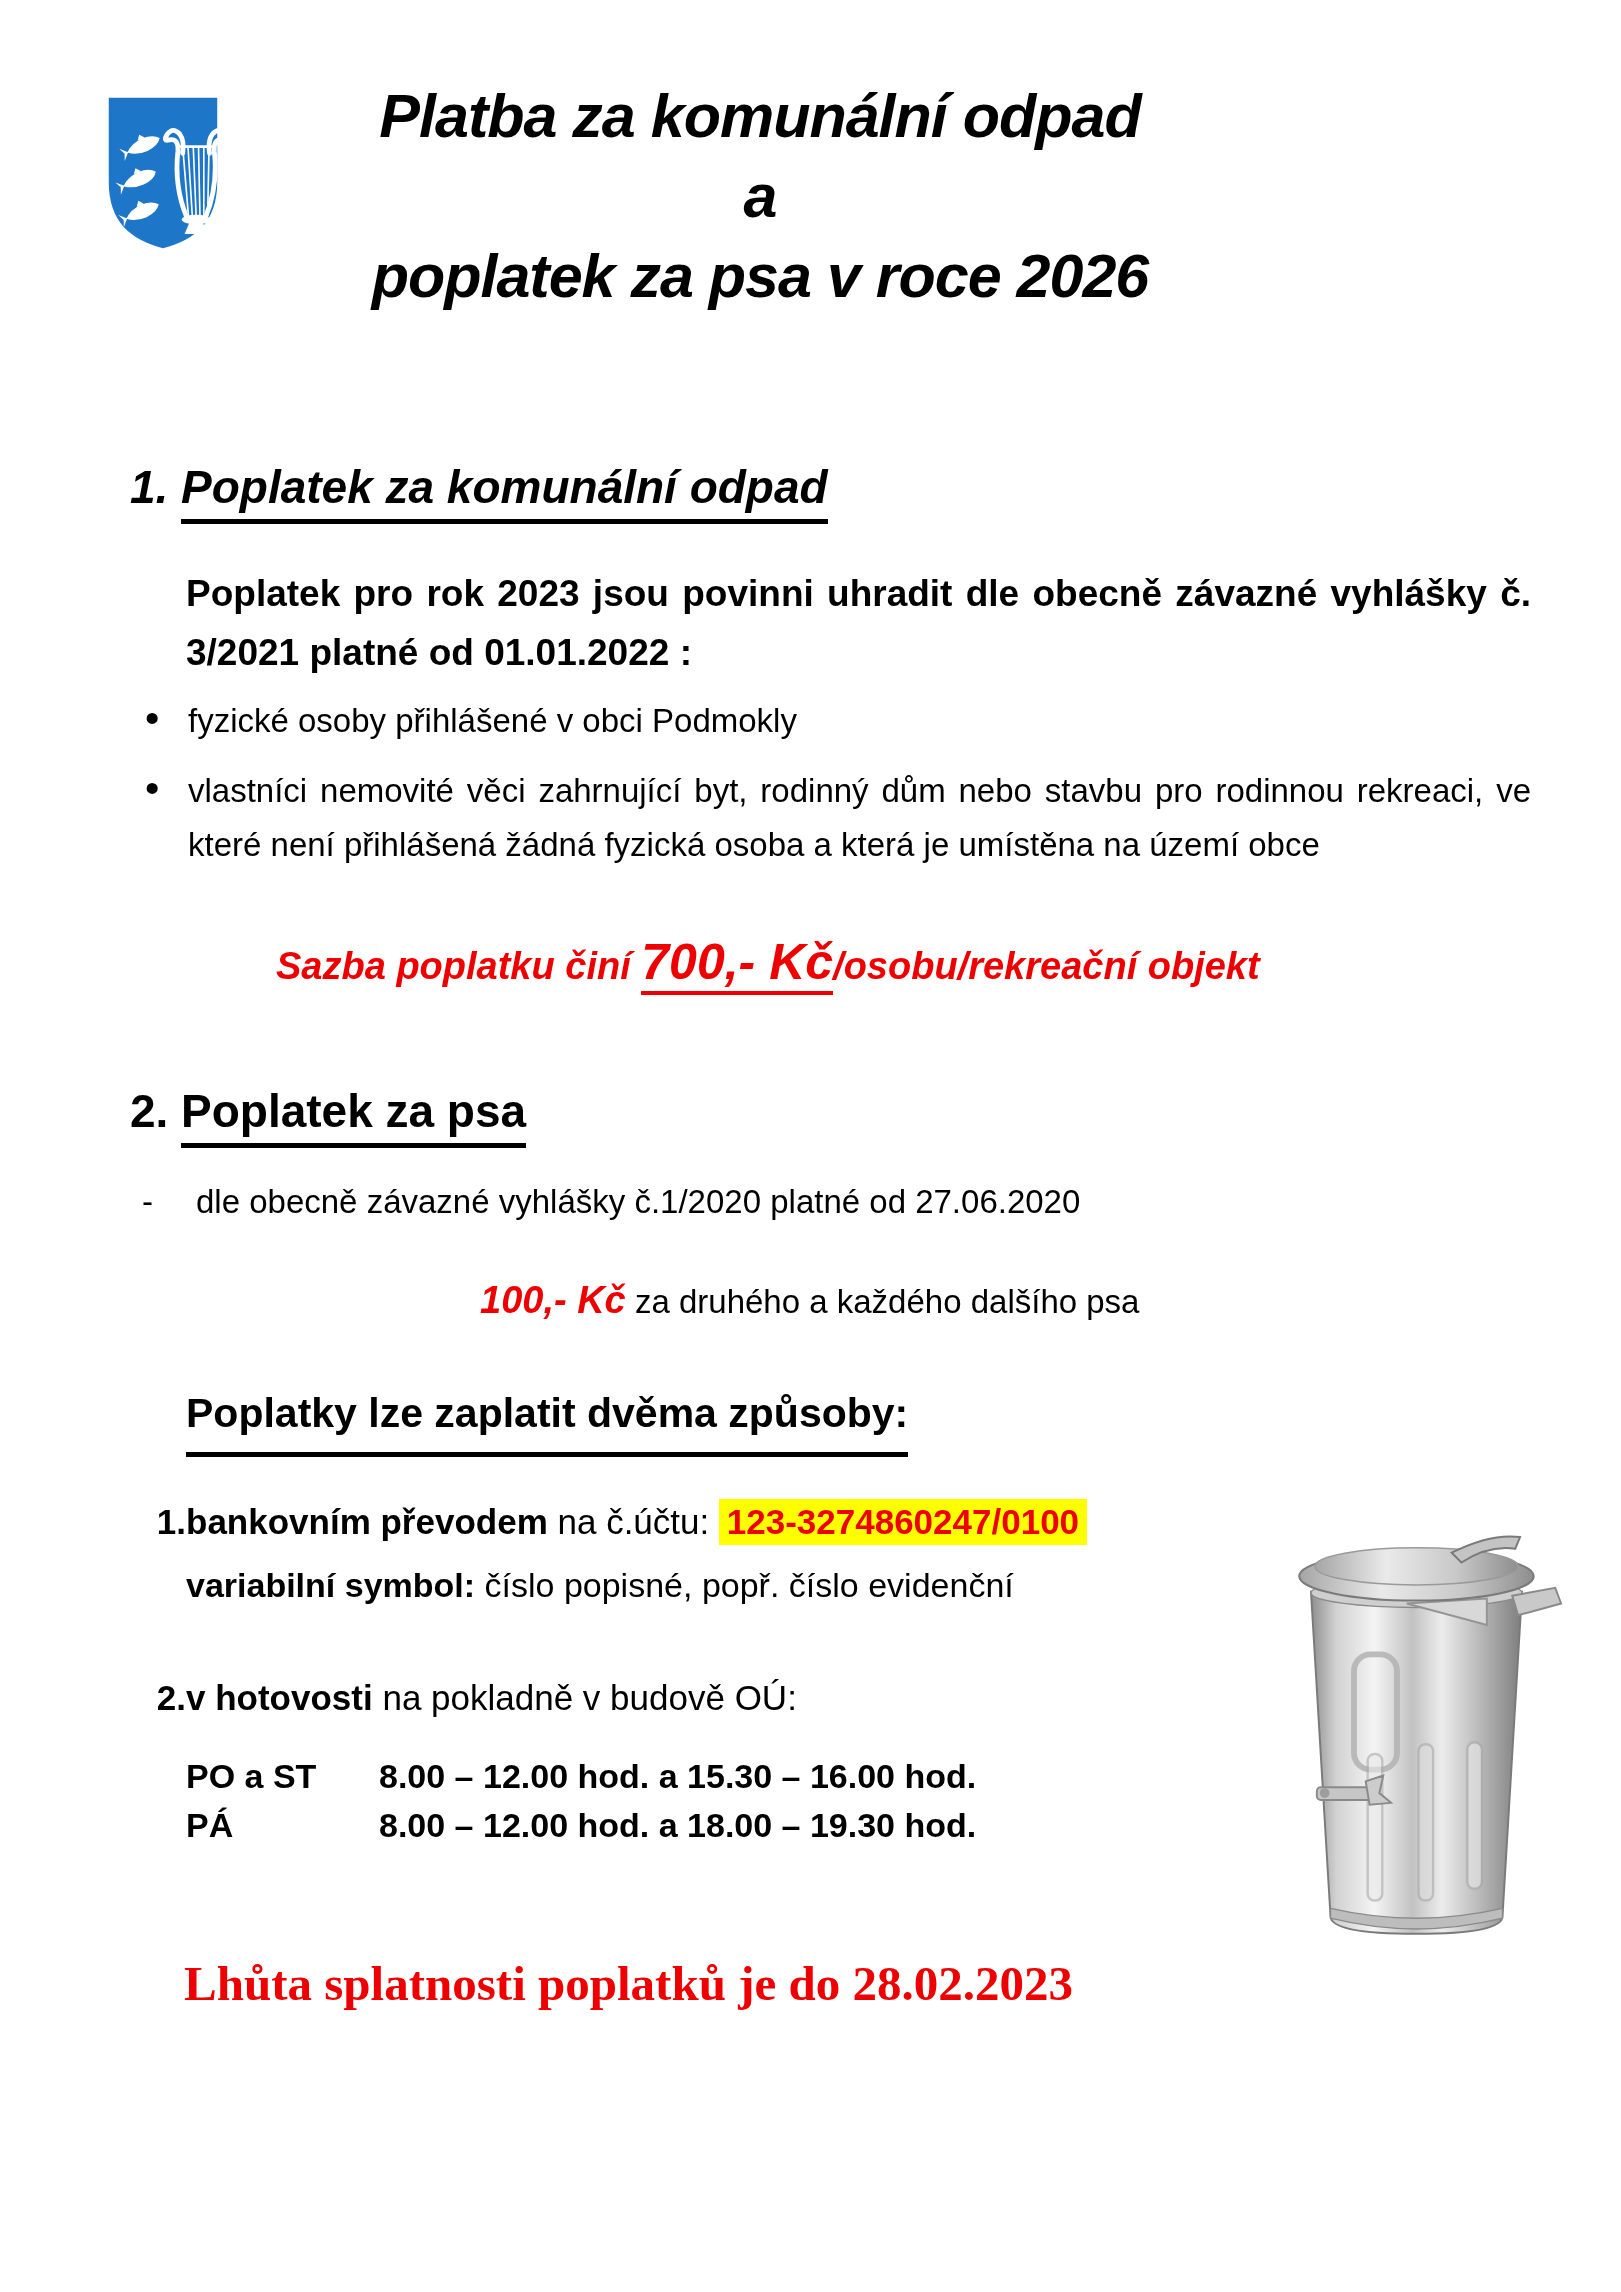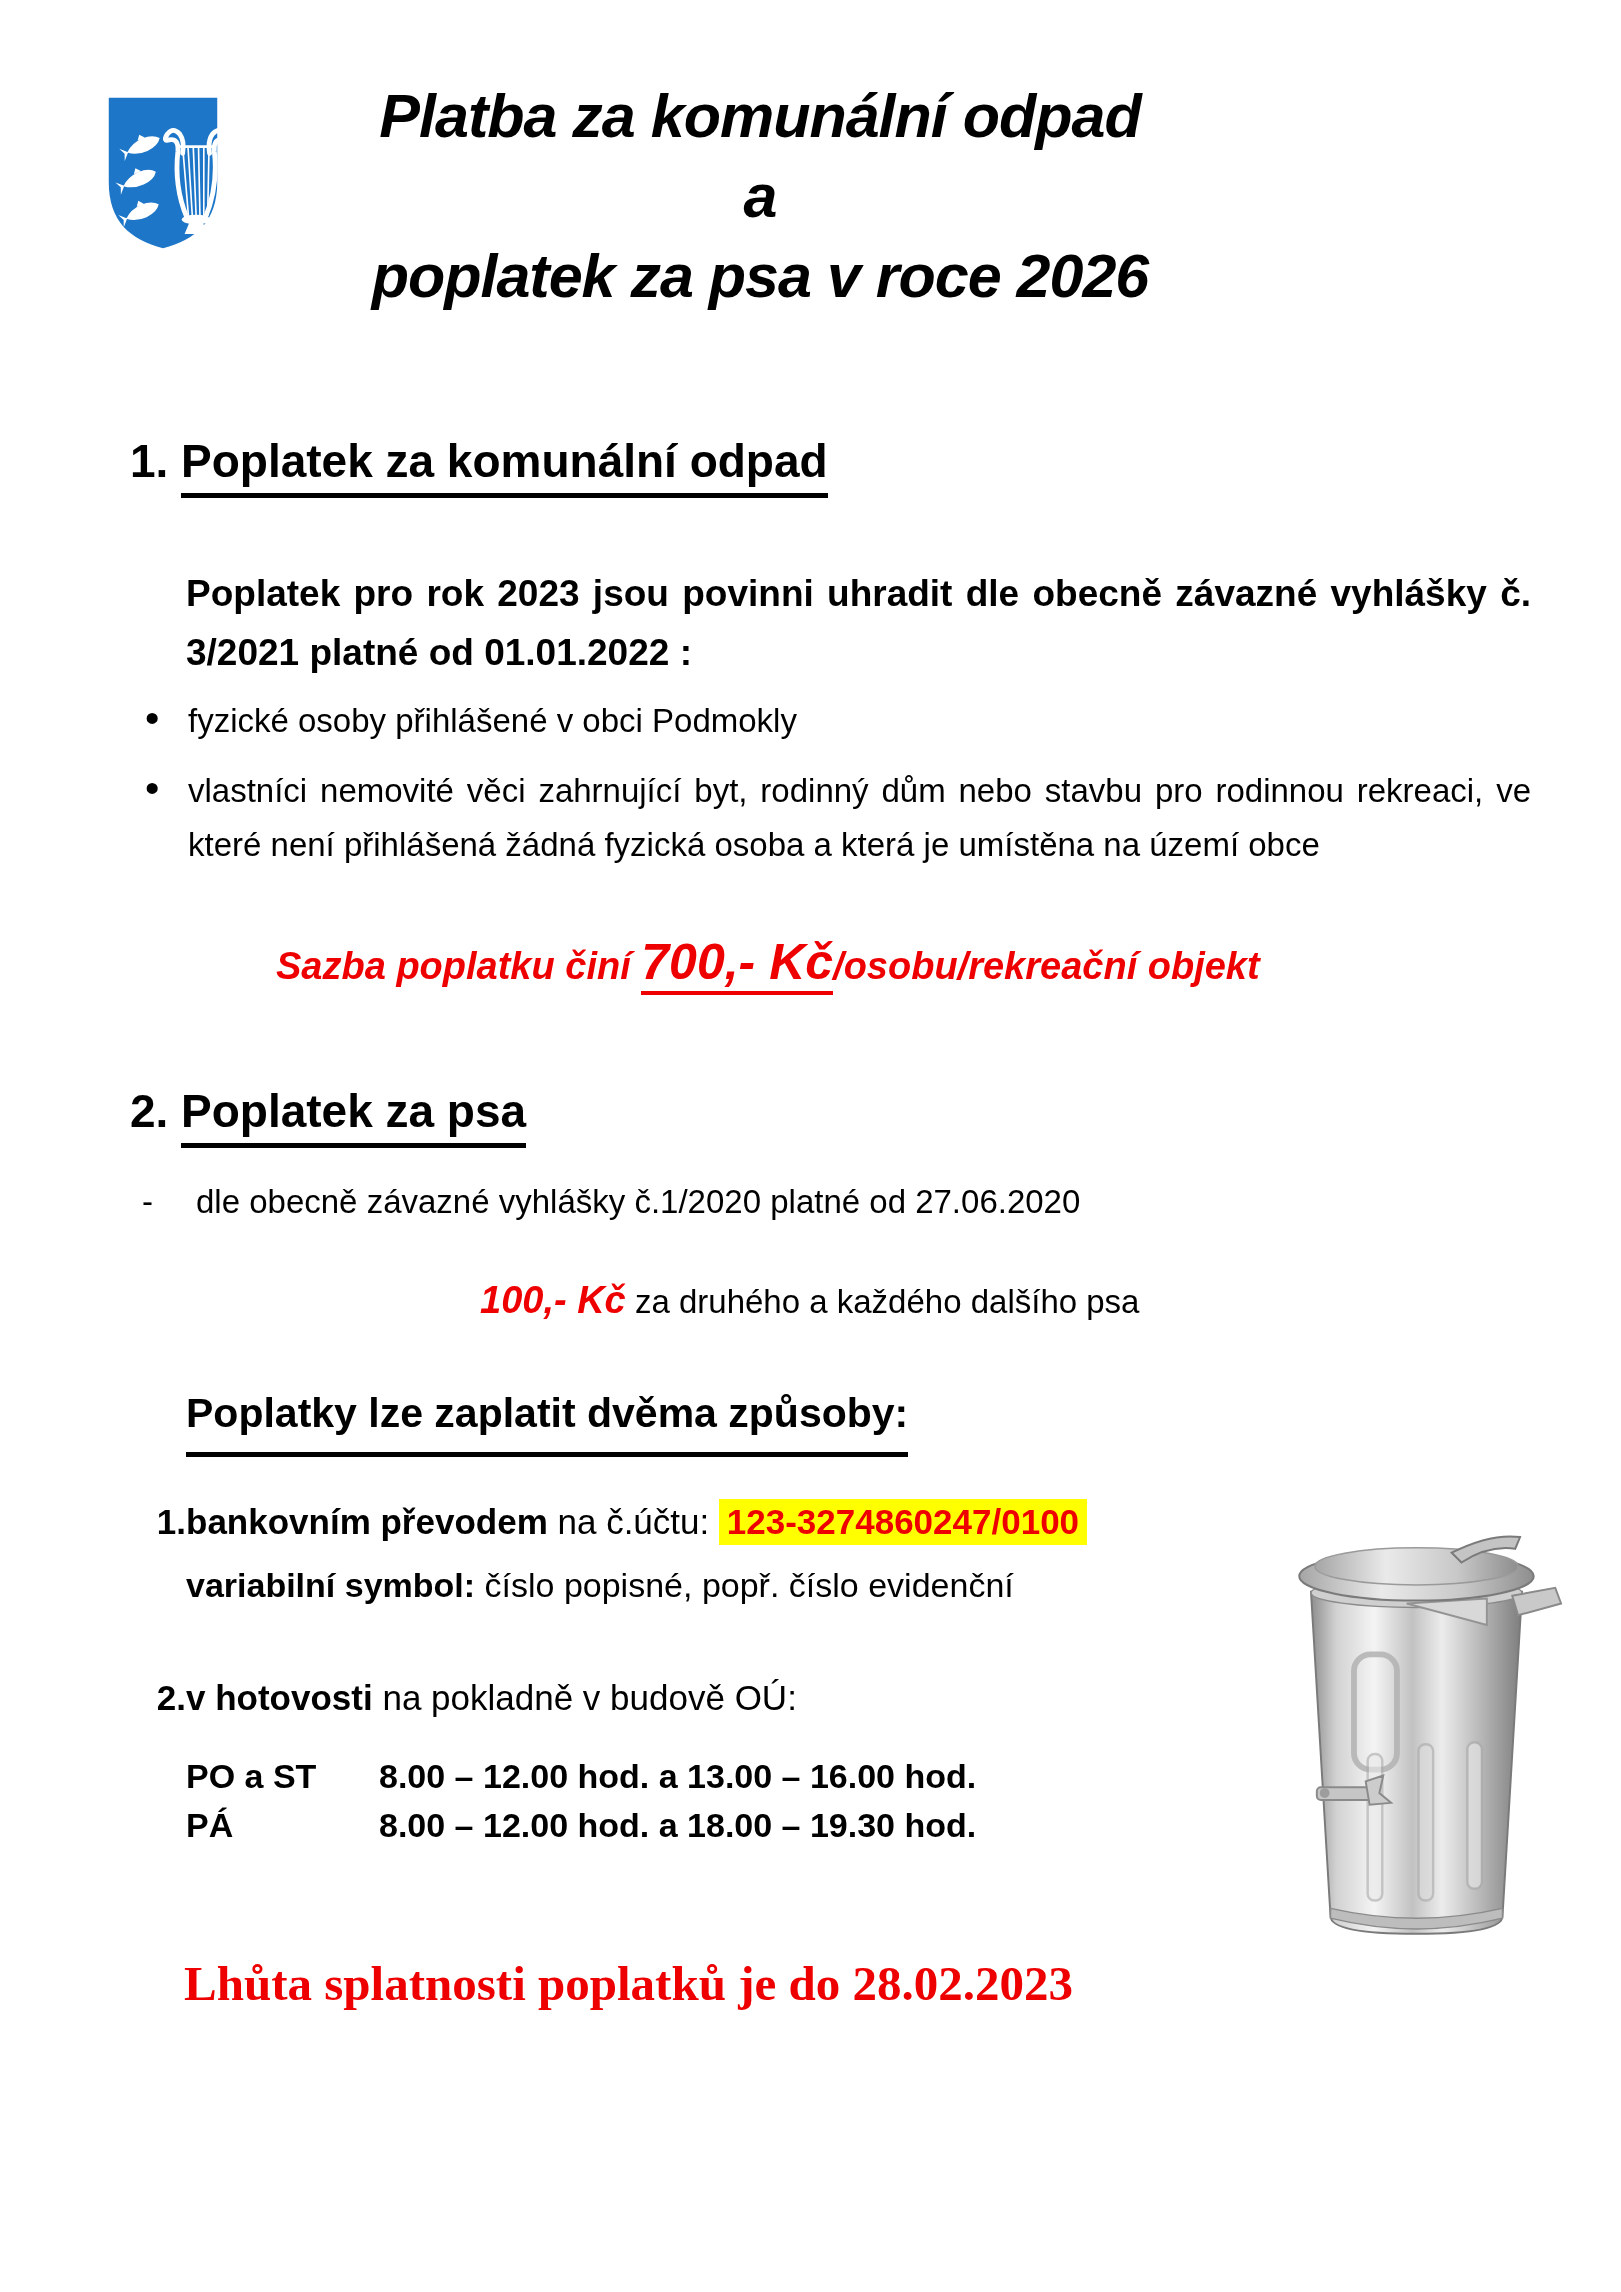--- a/index.html
+++ b/index.html
@@ -22,21 +22,21 @@
   
   .title{
     position:absolute;left:167px;top:76px;width:1186px;
     text-align:center;font-weight:bold;font-style:italic;
     font-size:61px;line-height:80px;letter-spacing:-1px;
   }
   
   .h1{position:absolute;font-size:46px;font-weight:bold;white-space:nowrap;}
   .h1 .hnum{display:inline-block;min-width:51px;}
   .hul{border-bottom:5.9px solid #000;padding-bottom:4.9px;display:inline-block;}
-  .s1h{left:130px;top:434px;}
+  .s1h{left:130px;top:460px;font-style:italic;}
   .s2h{left:130px;top:1084px;}
   
   .intro{
     position:absolute;left:186px;top:564px;width:1345px;
     font-size:37px;font-weight:bold;line-height:59px;
     text-align:justify;
   }
   
   .bullets{position:absolute;left:145px;top:694px;width:1386px;list-style:none;}
   .bullets li{
@@ -170,21 +170,21 @@
   <div class="vs-line">
     <span class="bold">variabilní symbol:</span><span> číslo popisné, popř. číslo evidenční</span>
   </div>
 
   <div class="pay-item p2">
     <span class="pnum">2.</span><span class="bold">v hotovosti</span><span> na pokladně v budově OÚ:</span>
   </div>
 
   <div class="hours">
     <div class="hrow">
-      <span class="day">PO a ST</span><span>8.00 – 12.00 hod. a 13.00 – 16.00 hod.</span>
+      <span class="day">PO a ST</span><span>8.00 – 12.00 hod. a 15.30 – 16.00 hod.</span>
     </div>
     <div class="hrow">
       <span class="day">PÁ</span><span>8.00 – 12.00 hod. a 18.00 – 19.30 hod.</span>
     </div>
   </div>
 
   <svg class="trash" viewBox="0 0 320 480" aria-hidden="true">
     <defs>
       <linearGradient id="metal" x1="0" y1="0" x2="1" y2="0">
         <stop offset="0" stop-color="#8e8e8e"></stop>

